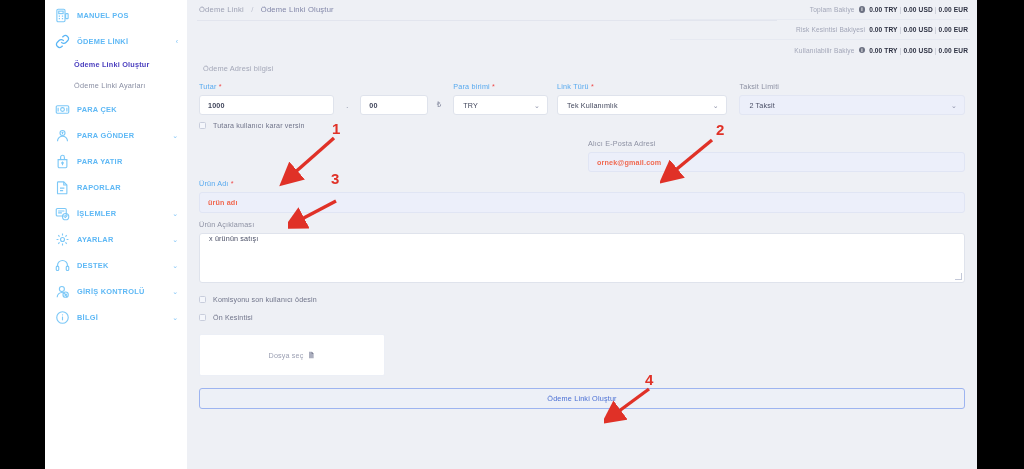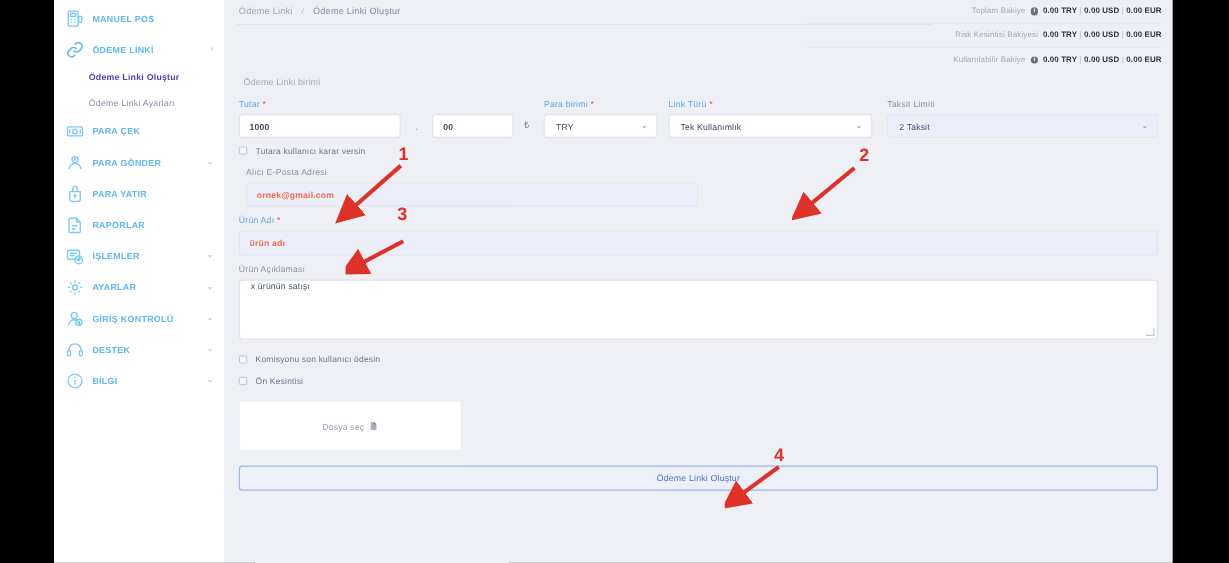--- a/index.html
+++ b/index.html
@@ -67,21 +67,21 @@
     background: #6b7081; color: #fff; font-size: 5px; line-height: 6.5px;
     text-align: center; font-weight: 700;
   }
   .bal-vals { font-size: 6.6px; color: #2d3142; font-weight: 700; letter-spacing: .1px; }
   .bal-pipe { color: #b6b9c6; font-weight: 400; margin: 0 2px; }
 
   
   .card { position: relative; padding: 0 12px; }
   .sect-title { font-size: 7.4px; color: #a3a7b8; margin: 6px 0 9px 4px; letter-spacing: .15px; }
 
-  .row { display: flex; gap: 0; margin-bottom: 2px; }
+  .row { display: flex; gap: 0; margin-bottom: 2px; justify-content: space-between; }
   .fld { position: relative; }
   .lbl { font-size: 7.2px; color: #56a9ef; margin-bottom: 4px; letter-spacing: .2px; display: block; }
   .lbl-gray { color: #8d91a3; }
   .req { color: #ef4b4b; }
 
   .inp {
     height: 20px; border: 1px solid #dfe3ec; border-radius: 3px;
     background: #fff; font-size: 7.2px; color: #41465c;
     display: flex; align-items: center; padding: 0 8px;
     letter-spacing: .15px;
@@ -237,36 +237,36 @@
           <svg class="nav-ico" viewBox="0 0 24 24" fill="none" stroke="#7cc8f7" stroke-width="1.8">
             <circle cx="12" cy="12" r="3.2"></circle>
               <path d="M12 2.5v3M12 18.5v3M2.5 12h3M18.5 12h3M5.2 5.2l2.1 2.1M16.7 16.7l2.1 2.1M18.8 5.2l-2.1 2.1M7.3 16.7l-2.1 2.1"></path>
           </svg>
           <span class="nav-label">AYARLAR</span>
           <span class="nav-chev">⌄</span>
         </div>
 
         <div class="nav-item">
           <svg class="nav-ico" viewBox="0 0 24 24" fill="none" stroke="#7cc8f7" stroke-width="1.8">
+            <path d="M4 14v-2a8 8 0 0 1 16 0v2"></path>
+              <rect x="2" y="13" width="4" height="7" rx="1.6"></rect>
+              <rect x="18" y="13" width="4" height="7" rx="1.6"></rect>
+          </svg>
+          <span class="nav-label">DESTEK</span>
+          <span class="nav-chev">⌄</span>
+        </div>
+
+        <div class="nav-item">
+          <svg class="nav-ico" viewBox="0 0 24 24" fill="none" stroke="#7cc8f7" stroke-width="1.8">
             <circle cx="11" cy="8" r="4"></circle>
               <path d="M3.5 21a7.5 7.5 0 0 1 15 0"></path>
               <circle cx="17" cy="17" r="4.2"></circle>
               <path d="M15.2 17l1.3 1.3 2.5-2.6"></path>
           </svg>
           <span class="nav-label">GİRİŞ KONTROLÜ</span>
-          <span class="nav-chev">⌄</span>
-        </div>
-
-        <div class="nav-item">
-          <svg class="nav-ico" viewBox="0 0 24 24" fill="none" stroke="#7cc8f7" stroke-width="1.8">
-            <path d="M4 14v-2a8 8 0 0 1 16 0v2"></path>
-              <rect x="2" y="13" width="4" height="7" rx="1.6"></rect>
-              <rect x="18" y="13" width="4" height="7" rx="1.6"></rect>
-          </svg>
-          <span class="nav-label">DESTEK</span>
           <span class="nav-chev">⌄</span>
         </div>
 
         <div class="nav-item">
           <svg class="nav-ico" viewBox="0 0 24 24" fill="none" stroke="#7cc8f7" stroke-width="1.8">
             <circle cx="12" cy="12" r="9.2"></circle>
               <path d="M12 10.5v6"></path>
               <circle cx="12" cy="7.6" r="1" fill="#7cc8f7" stroke="none"></circle>
           </svg>
           <span class="nav-label">BİLGİ</span>
@@ -298,21 +298,21 @@
           </div>
           <div class="bal-row">
             <span class="bal-name">Kullanılabilir Bakiye</span>
             <span class="bal-i">i</span>
             <span class="bal-vals"><span>0.00 TRY</span><span class="bal-pipe">|</span><span>0.00 USD</span><span class="bal-pipe">|</span><span>0.00 EUR</span></span>
           </div>
         </div>
       </div>
 
       <div class="card">
-        <div class="sect-title">Ödeme Linki birimi</div>
+        <div class="sect-title">Ödeme Adresi bilgisi</div>
 
         <div class="row">
           <div class="fld" style="width:150px">
             <span class="lbl"><span>Tutar</span> <span class="req">*</span></span>
             <div class="inp inp-flat">1000</div>
           </div>
           <div class="fld" style="width:26px;align-self:flex-end">
             <div class="dot-sep">.</div>
           </div>
           <div class="fld" style="width:75px;align-self:flex-end">

